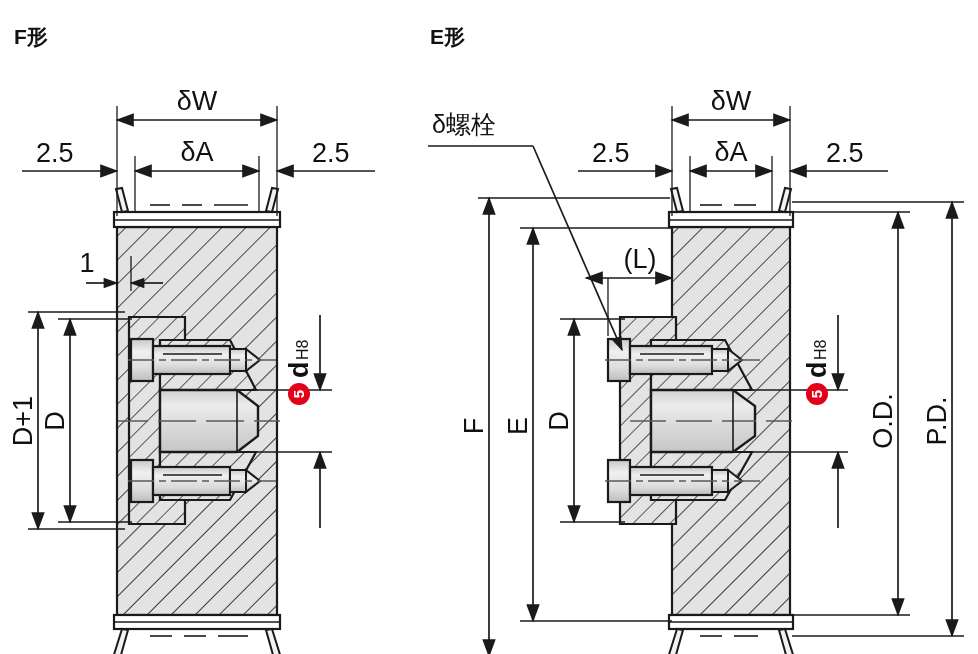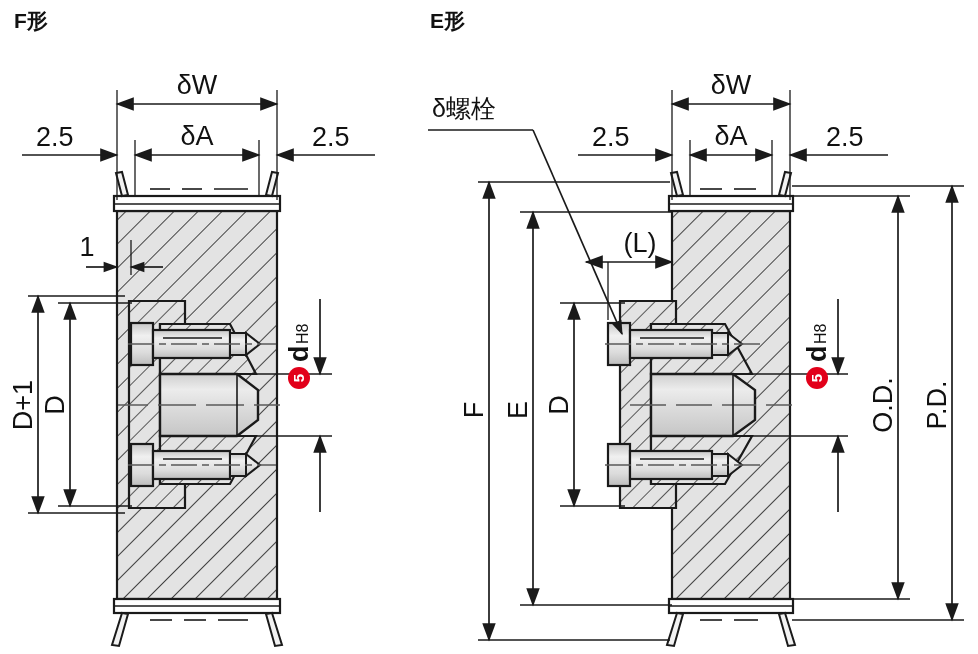--- a/index.html
+++ b/index.html
@@ -1,21 +1,21 @@
 <!DOCTYPE html>
 <html><head>
 <meta charset="utf-8">
 <style>
   html,body{margin:0;padding:0;background:#ffffff;}
   body{
     width:978px;height:654px;position:relative;overflow:hidden;
     font-family:"Liberation Sans","DejaVu Sans",sans-serif;
     color:#111111;
   }
-  #stage{position:absolute;left:0;top:0;width:978px;height:490px;}
+  #stage{position:absolute;left:0;top:16px;width:978px;height:490px;}
   svg{display:block;}
   .ttl{font-weight:bold;font-size:21px;fill:#111;}
   .dim{font-size:27px;fill:#111;font-weight:normal;}
   .jp{font-size:25px;fill:#111;}
   .sub{font-size:16px;fill:#111;}
   .bold-d{font-size:27px;font-weight:bold;fill:#111;}
   .badge{font-size:15px;font-weight:bold;fill:#ffffff;}
 </style>
 </head>
 <body>

